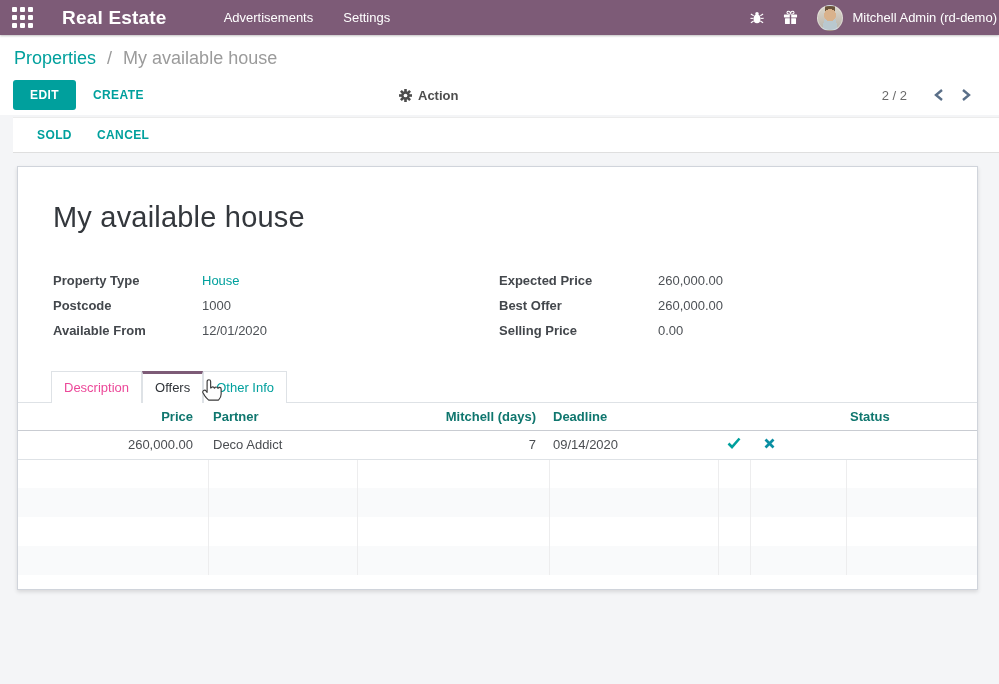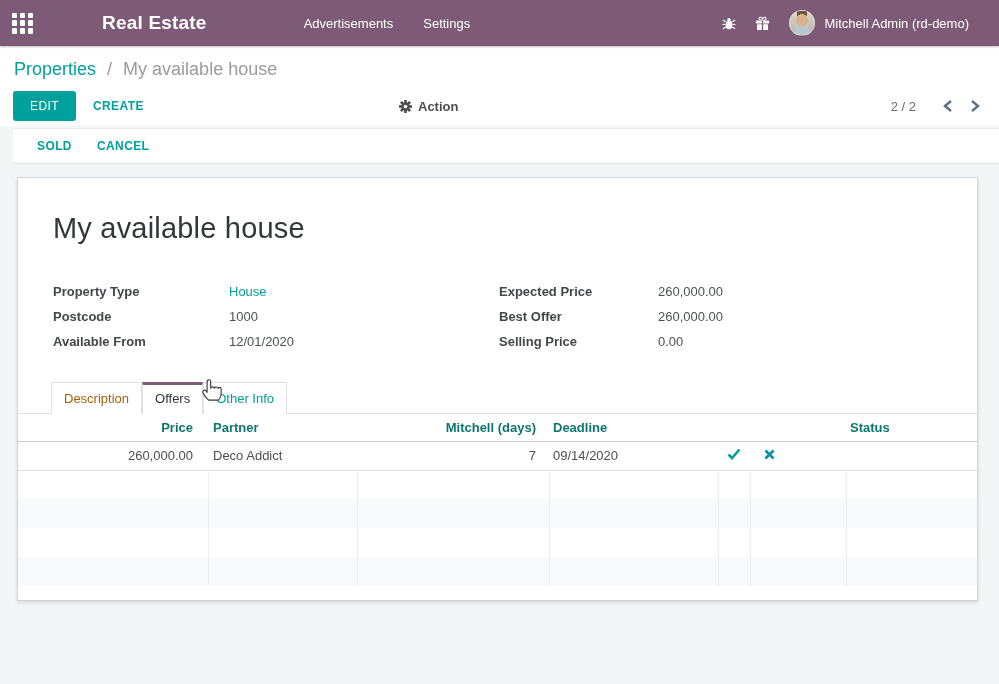--- a/index.html
+++ b/index.html
@@ -1,22 +1,22 @@
 <!DOCTYPE html>
 <html><head>
 <meta charset="utf-8">
 <style>
   * { margin:0; padding:0; box-sizing:border-box; }
   html,body { width:999px; height:684px; overflow:hidden;
     font-family:"Liberation Sans","DejaVu Sans",sans-serif;
     background:#f4f5f7; position:relative; }
 
   
-  .navbar { height:46px; background:#7d5b77; display:flex; align-items:center;
-    padding:0 30px 0 12px; color:#fff; box-shadow:0 1px 2px rgba(0,0,0,.25); position:relative; z-index:5;gap:40px;}
+  .navbar { height:35px; background:#7d5b77; display:flex; align-items:center;
+    padding:0 2px 0 12px; color:#fff; box-shadow:0 1px 2px rgba(0,0,0,.25); position:relative; z-index:5;}
   .apps-icon { width:21px; height:21px; display:grid;
     grid-template-columns:repeat(3,1fr); grid-template-rows:repeat(3,1fr); gap:2.5px; cursor:pointer;}
   .apps-icon span { background:#fff; border-radius:1px; }
   .brand { font-size:19px; font-weight:bold; margin-left:29px; letter-spacing:.2px; }
   .nav-menus { display:flex; margin-left:55px; gap:26px; font-size:13px; }
   .nav-menu { padding:4px 2px; cursor:pointer; }
   .nav-right { margin-left:auto; display:flex; align-items:center; gap:19px; }
   .nav-ico { display:flex; align-items:center; cursor:pointer; }
   .avatar { width:26px; height:26px; border-radius:50%; border:1px solid rgba(255,255,255,.4);
     background:
@@ -28,28 +28,28 @@
 
   
   .breadcrumb-bar { background:#fff; padding:13px 0 6px 14px; font-size:18px; }
   .bc-parent { color:#00a09d; cursor:pointer; }
   .bc-sep { color:#9b9b9b; margin:0 6px; }
   .bc-current { color:#9b9b9b; }
 
   
   .control-panel { background:#fff; height:40px; display:flex; align-items:center;
     padding-left:13px; position:relative; }
-  .btn-edit { background:#00a09d; color:#fff; border:none; font-size:12px; font-weight:normal;
+  .btn-edit { background:#00a09d; color:#fff; border:none; font-size:12px; font-weight:bold;
     letter-spacing:.4px; padding:8px 17px; border-radius:3px; cursor:pointer;
     font-family:inherit; }
   .btn-create { background:none; border:none; color:#00a09d; font-size:12px; font-weight:bold;
     letter-spacing:.4px; margin-left:17px; cursor:pointer; font-family:inherit; }
   .action-menu { position:absolute; left:399px; display:flex; align-items:center; gap:6px;
     color:#4d4d4d; font-size:13px; font-weight:bold; cursor:pointer; }
-  .pager { margin-left:auto; display:flex; align-items:center; padding-right:18px;
+  .pager { margin-left:auto; display:flex; align-items:center; padding-right:27px;
     color:#6a6a6a; font-size:13px; }
   .pager-prev { margin-left:26px; cursor:pointer; display:flex; }
   .pager-next { margin-left:15px; cursor:pointer; display:flex; }
 
   
   .statusbar { background:#fff; height:36px; margin-top:2px; border-top:1px solid #ececec;
     border-bottom:1px solid #dfdfdf; display:flex; align-items:center;
     padding-left:24px; gap:25px;margin-left:13px; }
   .status-btn { background:none; border:none; color:#00a09d; font-size:12px; font-weight:bold;
     letter-spacing:.4px; cursor:pointer; font-family:inherit; }
@@ -58,30 +58,30 @@
   .sheet { width:961px; margin:13px 0 0 17px; background:#fff; border:1px solid #d0d4db;
     box-shadow:0 2px 4px rgba(0,0,0,.12); height:424px; overflow:hidden; }
   .sheet-pad { padding:34px 35px 0 35px; }
   .form-title { font-size:29px; font-weight:400; color:#33373c; letter-spacing:.2px;
     margin-bottom:34px; }
   .fgroups { display:flex; }
   .fgroup { font-size:13px; }
   .fgroup.left { width:446px; }
   .frow { display:flex; height:25px; align-items:center; }
   .flabel { font-weight:bold; color:#43474c; }
-  .left .flabel { width:176px; }
+  .left .flabel { width:149px; }
   .right .flabel { width:159px; }
   .fvalue { color:#4d5156; }
   .fvalue.link { color:#00a09d; cursor:pointer; }
 
   
   .notebook { margin-top:28px; }
   .tabs { display:flex; padding-left:33px; border-bottom:1px solid #dee2e6; align-items:flex-end; }
   .tab { font-size:13px; padding:8px 12px 8px; border:1px solid #dee2e6; border-bottom:none;
-    background:#fff; margin-bottom:-1px; cursor:pointer; color:#a16207; }
+    background:#fff; margin-bottom:-1px; cursor:pointer; color:#ec4899; }
   .tab.active { color:#2f3338; border-top:3px solid #7d5b77; padding-top:6px; }
   .tab.teal { color:#00a09d; }
 
   
   table.offers { width:959px; border-collapse:collapse; table-layout:fixed; font-size:13px; }
   .offers th { height:27px; font-weight:bold; color:#0f766e; border-bottom:1px solid #c9ccd2;
     padding:0 4px; font-size:13px; }
   .offers th.r, .offers td.r { text-align:right; }
   .offers th.l, .offers td.l { text-align:left; }
   .offers th.price, .offers td.price { padding-right:15px; }

